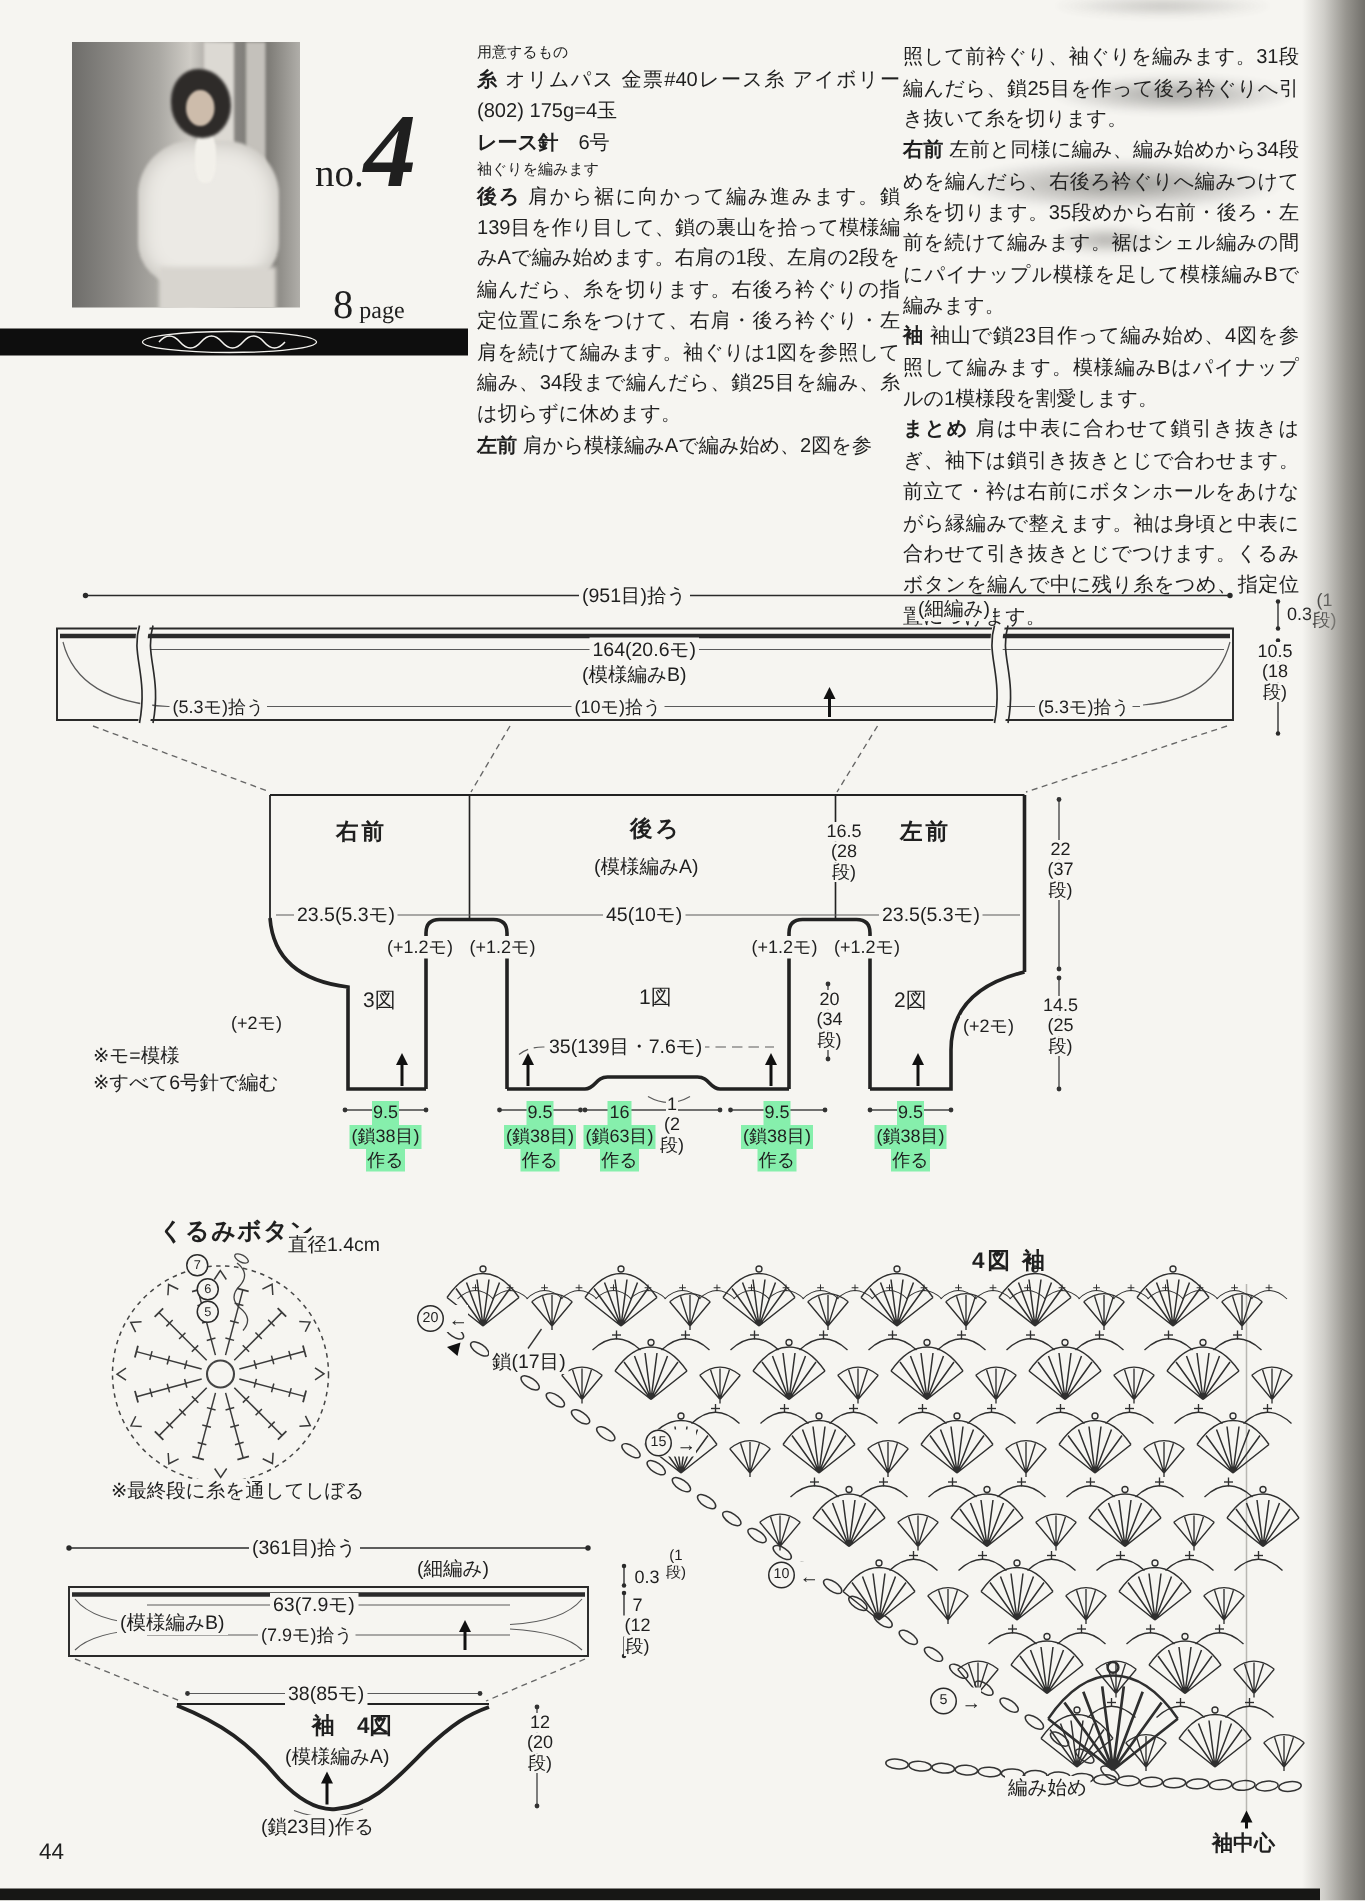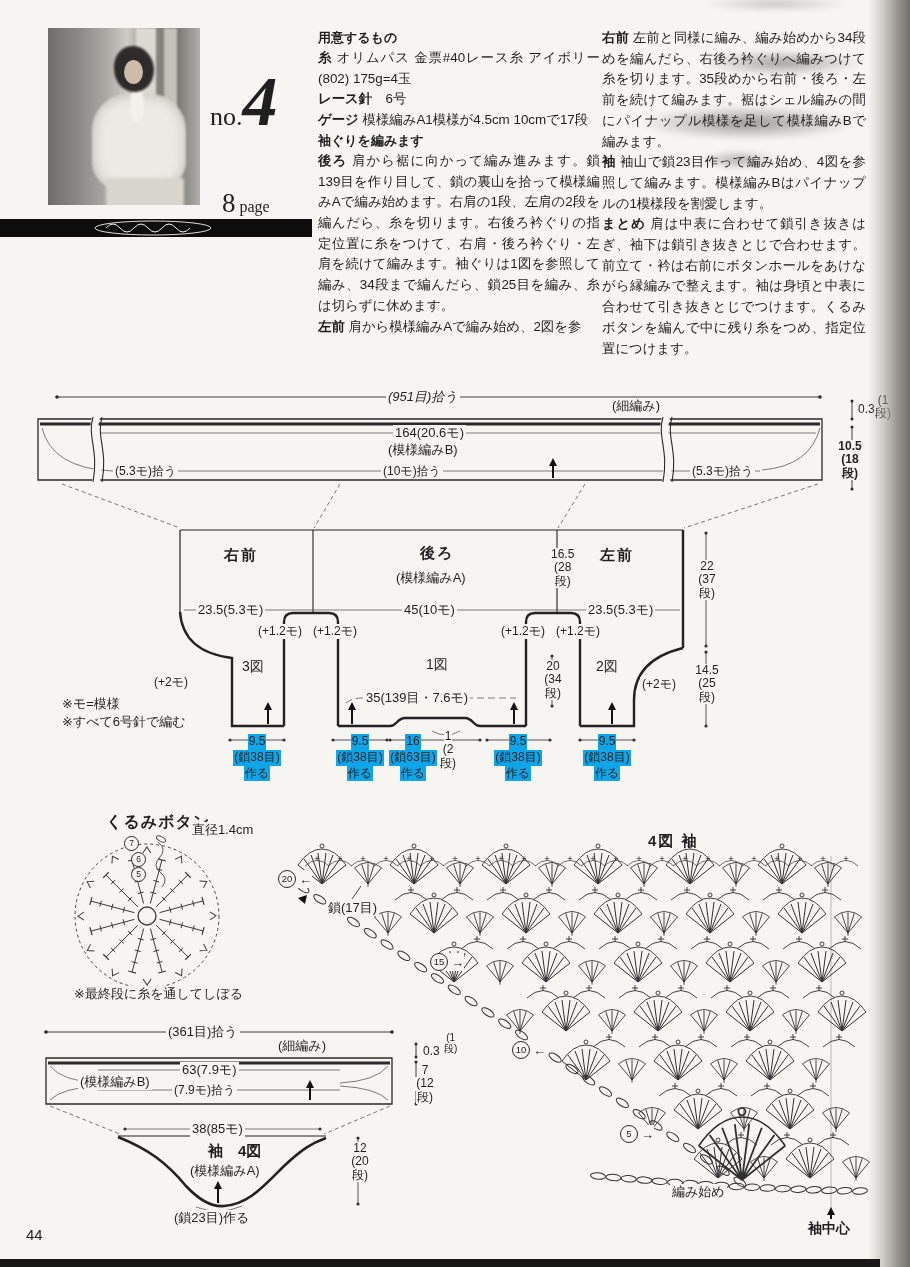--- a/index.html
+++ b/index.html
@@ -5,25 +5,25 @@
   html,body{margin:0;padding:0;background:#e8e7e3;}
   .page{position:relative;width:910px;height:1267px;background:#f6f5f1;overflow:hidden;
         font-family:"Liberation Sans","DejaVu Sans",sans-serif;color:#1f1f1f;}
   svg{position:absolute;left:0;top:0;z-index:1;}
   .lbl{position:absolute;white-space:nowrap;background:#f6f5f1;padding:0 2px;line-height:1.25;z-index:10;}.s12{font-size:12px}.s13{font-size:13px}.s14{font-size:14px}
   .piece{font-size:15px;font-weight:bold;letter-spacing:2px}
   .vdim{position:absolute;text-align:center;font-size:12px;line-height:1.12;z-index:10;}
   .vdim span{display:inline-block;background:#f6f5f1;padding:0 1px;}
   .vdim span{display:block;margin:0 auto;width:max-content;}
   .bgrp{position:absolute;width:64px;text-align:center;font-size:12px;line-height:1.32;z-index:10;}
-  .bgrp span{display:inline-block;background:#0ea5e9;padding:0 1px;}
+  .bgrp span{display:inline-block;background:#86efac;padding:0 1px;}
   .bgrp span{display:block;margin:0 auto;width:max-content;}
   .col{position:absolute;font-size:13.4px;line-height:1.545;text-align:justify;z-index:5;}
   .col p{margin:0;}
-  .col .h{font-weight:bold;font-size:13px;}
+  .col .h{font-weight:normal;font-size:10px;}
   .col b{font-weight:bold;}
   .mark{position:absolute;display:flex;align-items:center;gap:3px;font-size:13px;z-index:10;background:#f6f5f1;}
   .circ{display:inline-block;width:16px;height:16px;border:1.2px solid #2a2a2a;border-radius:50%;
         font-size:9.5px;line-height:15px;text-align:center;background:#f6f5f1;}
   .circ.sm{width:13px;height:13px;font-size:8.5px;line-height:12px;}
   .photo{position:absolute;left:48px;top:28px;width:152px;height:177px;overflow:hidden;z-index:5;
          background:linear-gradient(90deg,#6e6d6a 0%,#8f8d89 22%,#aaa8a3 38%,#cfccc6 52%,#8c8a86 68%,#76746f 84%,#b0aea9 100%);}
   .photo .door{position:absolute;left:58%;top:0;width:13%;height:100%;background:#dcd9d3;filter:blur(1px);}
   .photo .post{position:absolute;left:76%;top:0;width:9%;height:100%;background:#c4c1bb;filter:blur(1px);}
   .photo .hair{position:absolute;left:66px;top:18px;width:40px;height:46px;background:#2e2b29;border-radius:46% 54% 48% 52%;filter:blur(1px);}
@@ -484,50 +484,50 @@
     <svg width="130" height="18" style="position:absolute;left:88px;top:1px;">
       <ellipse cx="65" cy="8" rx="58" ry="7" fill="none" stroke="#f4f3ef" stroke-width="0.9"></ellipse>
       <path d="M18,8 q7,-8 14,0 q7,8 14,0 q7,-8 14,0 q7,8 14,0 q7,-8 14,0 q7,8 14,0" fill="none" stroke="#f4f3ef" stroke-width="1"></path>
     </svg>
   </div>
 
   <div class="col" style="left:318px;top:28px;width:282px;">
     <p class="h">用意するもの</p>
     <p><b>糸</b> <span>オリムパス 金票#40レース糸 アイボリー(802) 175g=4玉</span></p>
     <p><b>レース針</b>　<span>6号</span></p>
-    <p><b>ゲージ</b> <span>模様編みA1模様が4.5cm 10cmで17段</span></p>
     <p class="h">袖ぐりを編みます</p>
     <p><b>後ろ</b> <span>肩から裾に向かって編み進みます。鎖139目を作り目して、鎖の裏山を拾って模様編みAで編み始めます。右肩の1段、左肩の2段を編んだら、糸を切ります。右後ろ衿ぐりの指定位置に糸をつけて、右肩・後ろ衿ぐり・左肩を続けて編みます。袖ぐりは1図を参照して編み、34段まで編んだら、鎖25目を編み、糸は切らずに休めます。</span></p>
     <p><b>左前</b> <span>肩から模様編みAで編み始め、2図を参</span></p>
   </div>
 
   <div class="col" style="left:602px;top:28px;width:264px;">
+    <p><span>照して前衿ぐり、袖ぐりを編みます。31段編んだら、鎖25目を作って後ろ衿ぐりへ引き抜いて糸を切ります。</span></p>
     <p><b>右前</b> <span>左前と同様に編み、編み始めから34段めを編んだら、右後ろ衿ぐりへ編みつけて糸を切ります。35段めから右前・後ろ・左前を続けて編みます。裾はシェル編みの間にパイナップル模様を足して模様編みBで編みます。</span></p>
     <p><b>袖</b> <span>袖山で鎖23目作って編み始め、4図を参照して編みます。模様編みBはパイナップルの1模様段を割愛します。</span></p>
     <p><b>まとめ</b> <span>肩は中表に合わせて鎖引き抜きはぎ、袖下は鎖引き抜きとじで合わせます。前立て・衿は右前にボタンホールをあけながら縁編みで整えます。袖は身頃と中表に合わせて引き抜きとじでつけます。くるみボタンを編んで中に残り糸をつめ、指定位置につけます。</span></p>
   </div>
 
   <div class="smudge" style="left:700px;top:50px;width:165px;height:26px;background:radial-gradient(ellipse,rgba(45,44,42,.55),rgba(45,44,42,0) 70%);"></div>
   <div class="smudge" style="left:640px;top:106px;width:215px;height:34px;background:radial-gradient(ellipse,rgba(40,39,37,.6),rgba(40,39,37,0) 72%);"></div>
   <div class="smudge" style="left:698px;top:150px;width:80px;height:20px;background:radial-gradient(ellipse,rgba(50,49,47,.45),rgba(50,49,47,0) 70%);"></div>
   <div class="smudge" style="left:700px;top:-4px;width:150px;height:16px;background:radial-gradient(ellipse,rgba(70,69,67,.35),rgba(70,69,67,0) 70%);"></div>
 
-  <div class="lbl s13" style="left:386px;top:389px;font-style:italic;">(951目)拾う</div>
+  <div class="lbl s13" style="left:386px;top:389px;">(951目)拾う</div>
   <div class="lbl s13" style="left:610px;top:398px;">(細編み)</div>
   <div class="lbl s13" style="left:393px;top:425px;">164(20.6モ)</div>
   <div class="lbl s13" style="left:386px;top:442px;">(模様編みB)</div>
   <div class="lbl s12" style="left:113px;top:464px;">(5.3モ)拾う</div>
   <div class="lbl s12" style="left:381px;top:464px;">(10モ)拾う</div>
   <div class="lbl s12" style="left:690px;top:464px;">(5.3モ)拾う</div>
   <div class="lbl s12" style="left:856px;top:402px;">0.3</div>
   <div class="vdim" style="left:874px;top:394px;">
     <span>(1</span>
       <span>段)</span>
   </div>
-  <div class="vdim" style="left:828px;top:440px;width:44px;font-weight:bold;">
+  <div class="vdim" style="left:828px;top:428px;width:44px;">
     <span>10.5</span>
       <span>(18</span>
       <span>段)</span>
   </div>
 
   <div class="lbl piece" style="left:222px;top:546px;">右前</div>
   <div class="lbl piece" style="left:418px;top:544px;">後ろ</div>
   <div class="lbl s13" style="left:394px;top:570px;">(模様編みA)</div>
   <div class="lbl piece" style="left:598px;top:546px;">左前</div>
   <div class="lbl s13" style="left:196px;top:602px;">23.5(5.3モ)</div>

